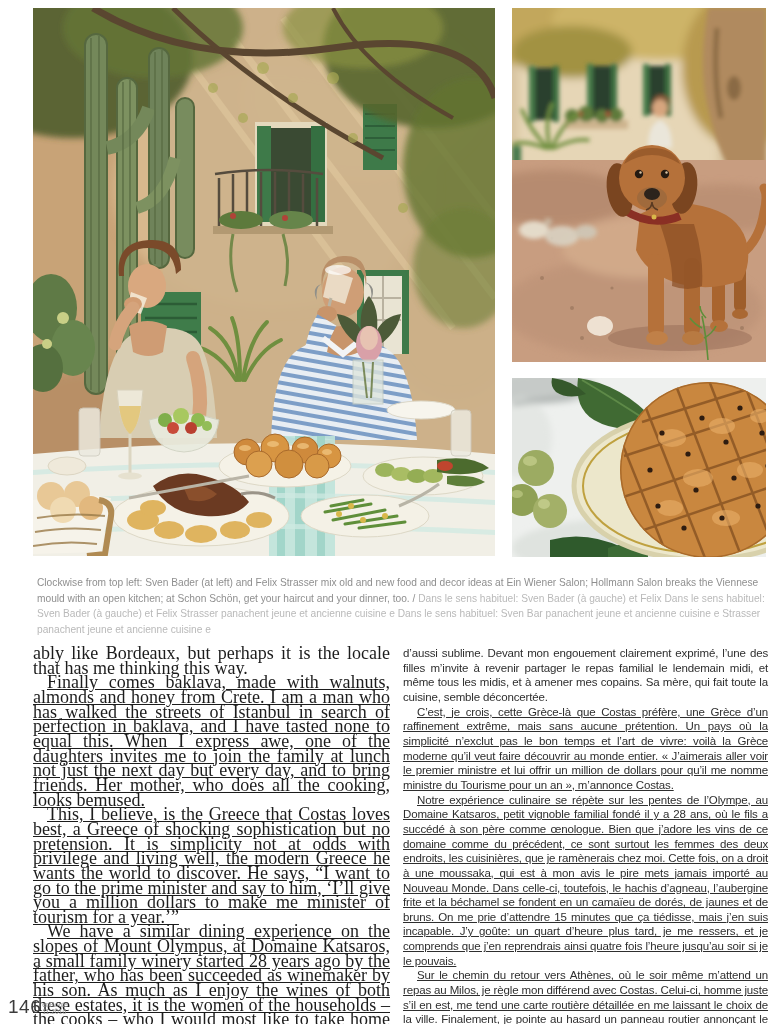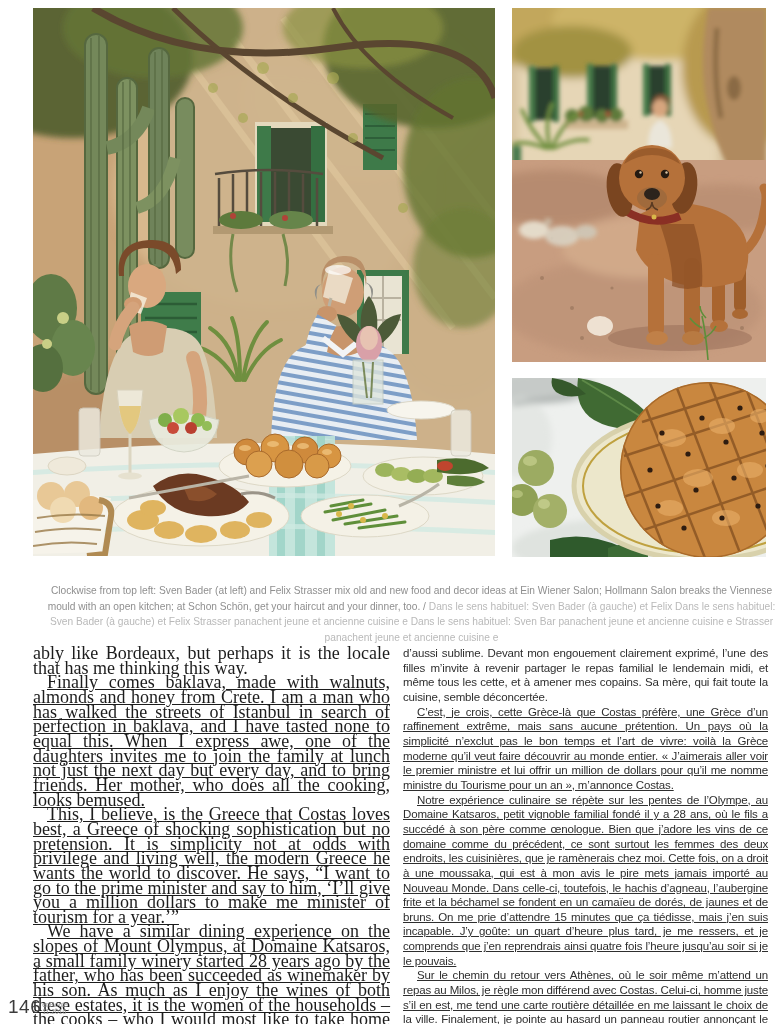--- a/index.html
+++ b/index.html
@@ -2,22 +2,22 @@
 <html><head>
 <meta charset="utf-8">
 <style>
   html,body{margin:0;padding:0;background:#e8e8e8;}
   .page{position:relative;width:781px;height:1024px;background:#ffffff;margin:0 auto;overflow:hidden;
         font-family:"Liberation Sans",sans-serif;}
   .photo{position:absolute;overflow:hidden;background:#c8a377;}
   #photo-dining{left:33px;top:8px;width:462px;height:548px;}
   #photo-dog{left:512px;top:8px;width:254px;height:354px;}
   #photo-baklava{left:512px;top:378px;width:254px;height:179px;}
-  .caption{position:absolute;left:33px;top:571px;width:733px;margin:12px;
-           font-size:10.2px;line-height:15.6px;text-align:center;}
+  .caption{position:absolute;left:33px;top:571px;width:733px;margin:4px;
+           font-size:10.2px;line-height:15.6px;text-align:left;}
   .cap-en{color:#8f8f8f;}
   .cap-fr{color:#b9b9b9;}
   .col{position:absolute;top:646px;text-align:justify;}
   .col p{margin:0;}
   .col p.ind{text-indent:14px;text-decoration:underline;}
   .col-left{left:33px;width:357px;font-family:"Liberation Serif","DejaVu Serif",serif;
             font-size:18px;line-height:14.65px;color:#1c1c1c;}
   .col-right{left:403px;width:365px;font-family:"Liberation Sans","DejaVu Sans",sans-serif;
              font-size:11.5px;line-height:14.65px;letter-spacing:-0.15px;color:#2e2e2e;}
   .footer{position:absolute;left:8px;top:996px;display:flex;align-items:flex-start;gap:1px;}
@@ -513,21 +513,21 @@
   <p class="caption"><span class="cap-en">Clockwise from top left: Sven Bader (at left) and Felix Strasser mix old and new food and decor ideas at Ein Wiener Salon; Hollmann Salon breaks the Viennese mould with an open kitchen; at Schon Schön, get your haircut and your dinner, too. / </span><span class="cap-fr">Dans le sens habituel: Sven Bader (à gauche) et Felix Dans le sens habituel: Sven Bader (à gauche) et Felix Strasser panachent jeune et ancienne cuisine e Dans le sens habituel: Sven Bar panachent jeune et ancienne cuisine e Strasser panachent jeune et ancienne cuisine e</span></p>
 
   <div class="col col-left">
     <p>ably like Bordeaux, but perhaps it is the locale that has me thinking this way.</p>
     <p class="ind">Finally comes baklava, made with walnuts, almonds and honey from Crete. I am a man who has walked the streets of Istanbul in search of perfection in baklava, and I have tasted none to equal this. When I express awe, one of the daughters invites me to join the family at lunch not just the next day but every day, and to bring friends. Her mother, who does all the cooking, looks bemused.</p>
     <p class="ind">This, I believe, is the Greece that Costas loves best, a Greece of shocking sophistication but no pretension. It is simplicity not at odds with privilege and living well, the modern Greece he wants the world to discover. He says, “I want to go to the prime minister and say to him, ‘I’ll give you a million dollars to make me minister of tourism for a year.’”</p>
     <p class="ind">We have a similar dining experience on the slopes of Mount Olympus, at Domaine Katsaros, a small family winery started 28 years ago by the father, who has been succeeded as winemaker by his son. As much as I enjoy the wines of both these estates, it is the women of the households – the cooks – who I would most like to take home with me. Here we have moussaka, in my opinion the worst food ever brought to the New World from a foreign land. This moussaka, however, made with ground lamb, fried eggplant and béchamel, comes in assorted hues of gold, brown and yellow. I am instructed to wait 15 minutes for it to cool, but I cannot. I have a piece, and then I have a second piece 15 minutes later, and I realize I would eat a slice →→</p>
   </div>
 
   <div class="col col-right">
-    <p>d’aussi sublime. Devant mon engouement clairement exprimé, l’une des filles m’invite à revenir partager le repas familial le lendemain midi, et même tous les cette, et à amener mes copains. Sa mère, qui fait toute la cuisine, semble déconcertée.</p>
+    <p>d’aussi sublime. Devant mon engouement clairement exprimé, l’une des filles m’invite à revenir partager le repas familial le lendemain midi, et même tous les midis, et à amener mes copains. Sa mère, qui fait toute la cuisine, semble déconcertée.</p>
     <p class="ind">C’est, je crois, cette Grèce-là que Costas préfère, une Grèce d’un raffinement extrême, mais sans aucune prétention. Un pays où la simplicité n’exclut pas le bon temps et l’art de vivre: voilà la Grèce moderne qu’il veut faire découvrir au monde entier. « J’aimerais aller voir le premier ministre et lui offrir un million de dollars pour qu’il me nomme ministre du Tourisme pour un an », m’annonce Costas.</p>
     <p class="ind">Notre expérience culinaire se répète sur les pentes de l’Olympe, au Domaine Katsaros, petit vignoble familial fondé il y a 28 ans, où le fils a succédé à son père comme œnologue. Bien que j’adore les vins de ce domaine comme du précédent, ce sont surtout les femmes des deux endroits, les cuisinières, que je ramènerais chez moi. Cette fois, on a droit à une moussaka, qui est à mon avis le pire mets jamais importé au Nouveau Monde. Dans celle-ci, toutefois, le hachis d’agneau, l’aubergine frite et la béchamel se fondent en un camaïeu de dorés, de jaunes et de bruns. On me prie d’attendre 15 minutes que ça tiédisse, mais j’en suis incapable. J’y goûte: un quart d’heure plus tard, je me ressers, et je comprends que j’en reprendrais ainsi quatre fois l’heure jusqu’au soir si je le pouvais.</p>
     <p class="ind">Sur le chemin du retour vers Athènes, où le soir même m’attend un repas au Milos, je règle mon différend avec Costas. Celui-ci, homme juste s’il en est, me tend une carte routière détaillée en me laissant le choix de la ville. Finalement, je pointe au hasard un panneau routier annonçant le village d’Achladi. Nous n’y trouvons →</p>
   </div>
 
   <div class="footer">
     <span class="pagenum">146</span>
     <span class="mag">
       <span>enRoute</span>
       <span>11.2010</span>

